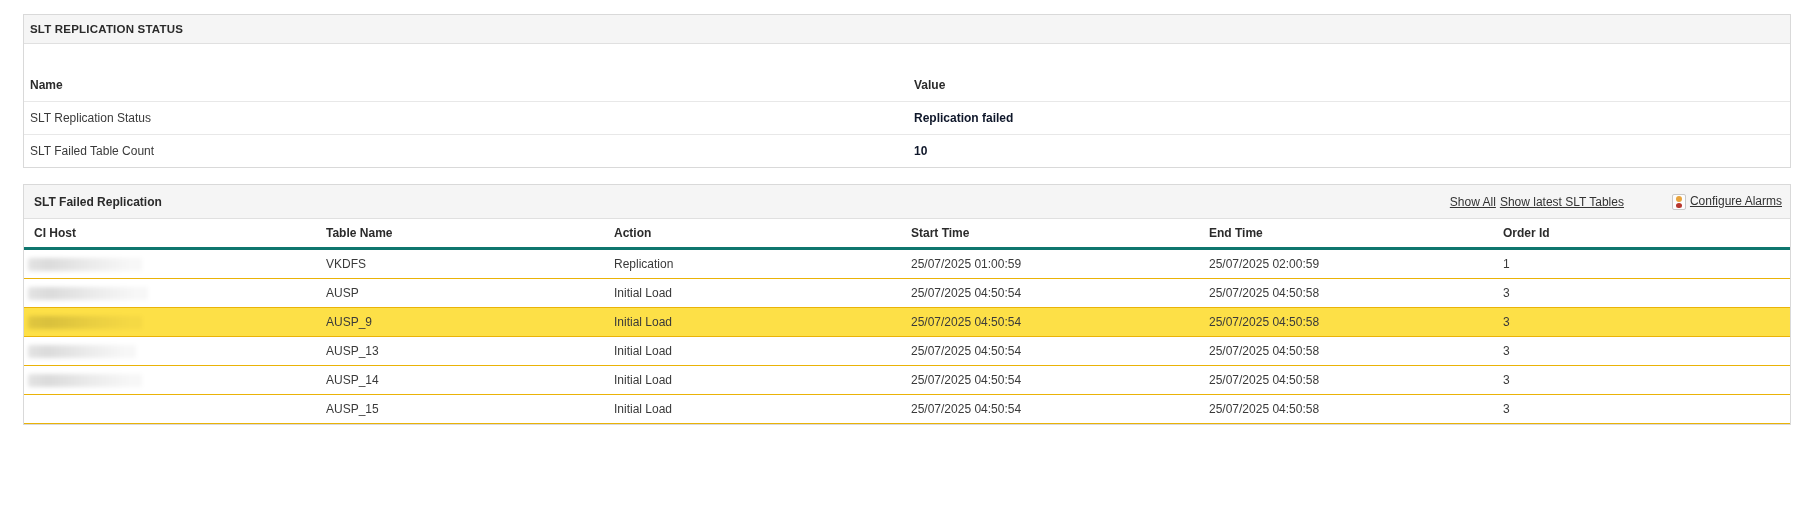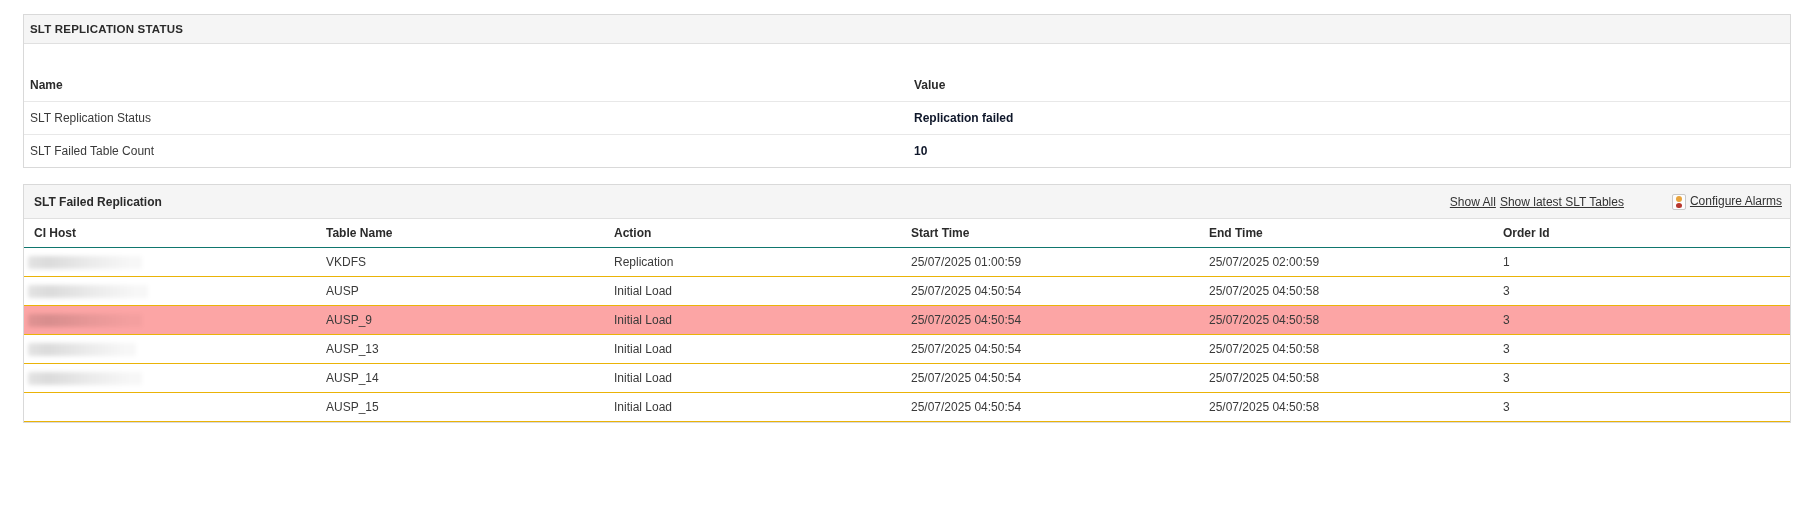--- a/index.html
+++ b/index.html
@@ -57,23 +57,23 @@
 
   
   .panel1 th { height: 48px; vertical-align: bottom; padding: 0 6px 9px 6px; }
   .panel1 td { height: 32px; vertical-align: middle; padding: 0 6px; }
   .panel1 tbody tr { border-top: 1px solid #e8e8e8; }
   .panel1 td.val { font-weight: bold; color: #0f172a; }
 
   
   .panel2 th { height: 28px; vertical-align: middle; padding: 0 10px; }
   .panel2 td { height: 28px; vertical-align: middle; padding: 0 10px; }
-  .panel2 thead tr { border-bottom: 1px solid #0f766e; }
+  .panel2 thead tr { border-bottom: 3px solid #0f766e; }
   .panel2 tbody tr { border-bottom: 1px solid #eab308; }
-  .panel2 tbody tr.hl { background: #fca5a5; }
+  .panel2 tbody tr.hl { background: #fde047; }
 
   .redact {
     display: inline-block;
     width: 114px; height: 13px;
     margin-left: -6px;
     vertical-align: middle;
     border-radius: 2px;
     background: linear-gradient(90deg,
       rgba(0,0,0,0.11), rgba(0,0,0,0.14) 18%,
       rgba(0,0,0,0.08) 55%, rgba(0,0,0,0.03) 90%);

